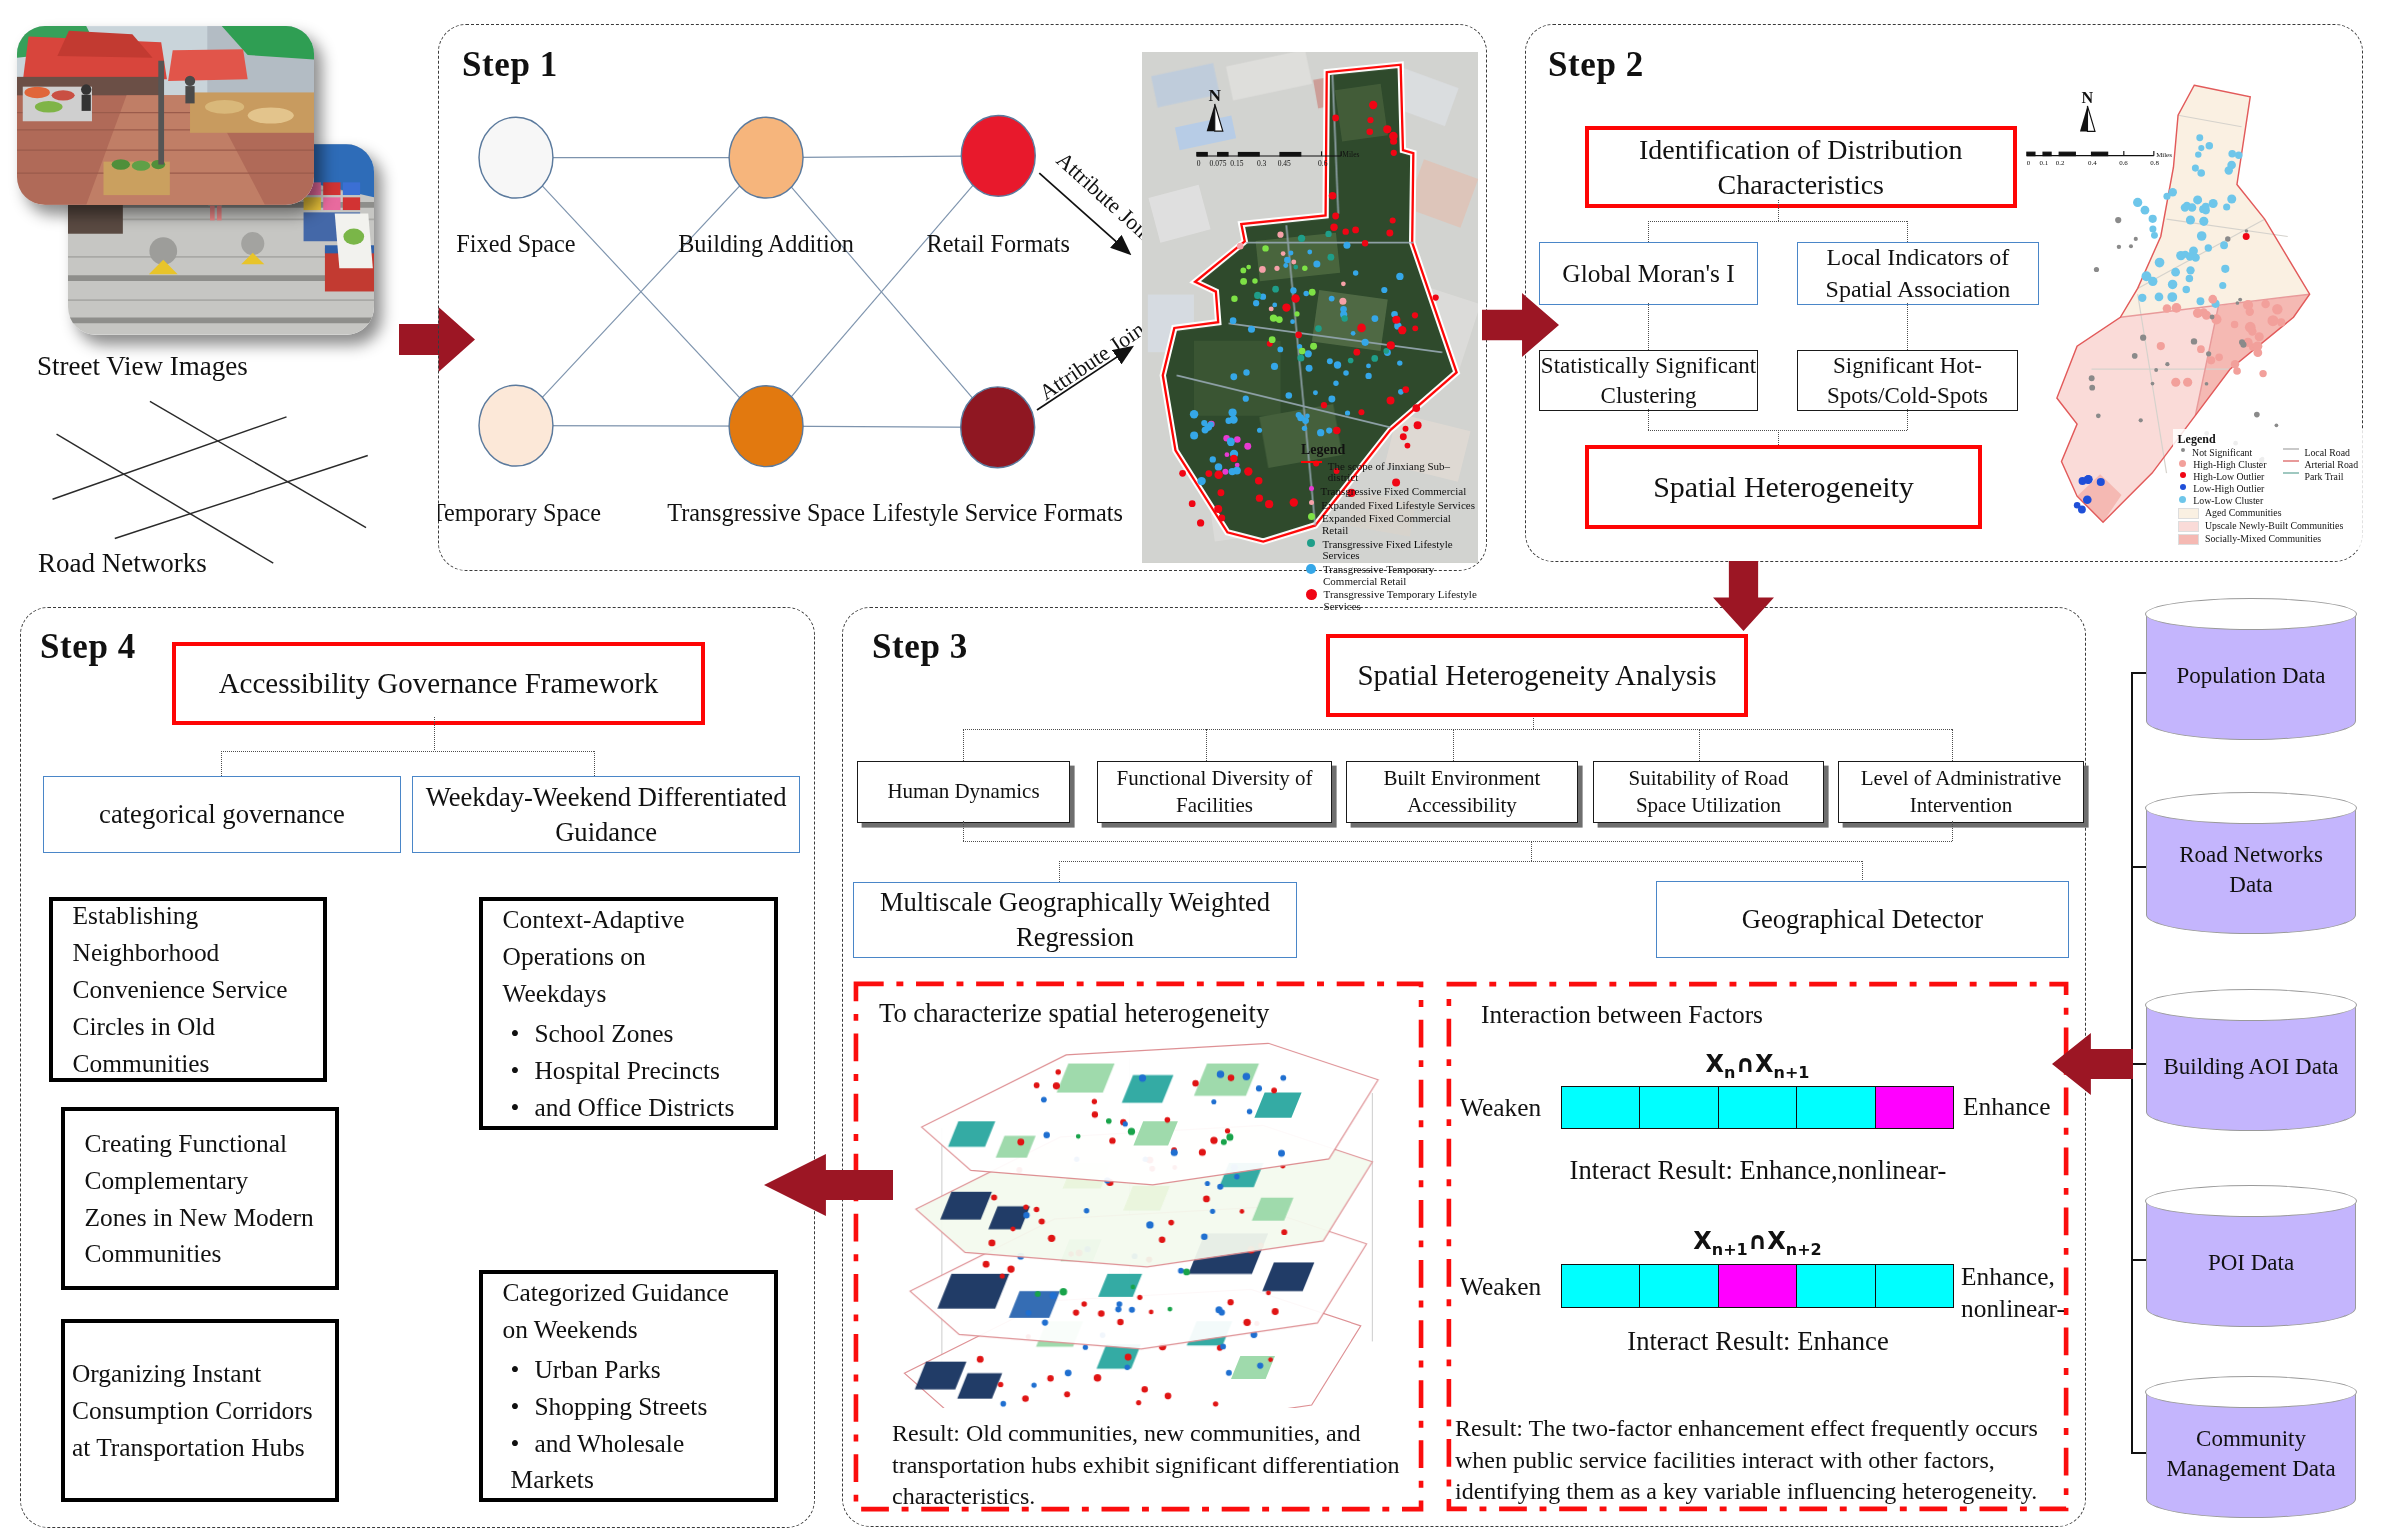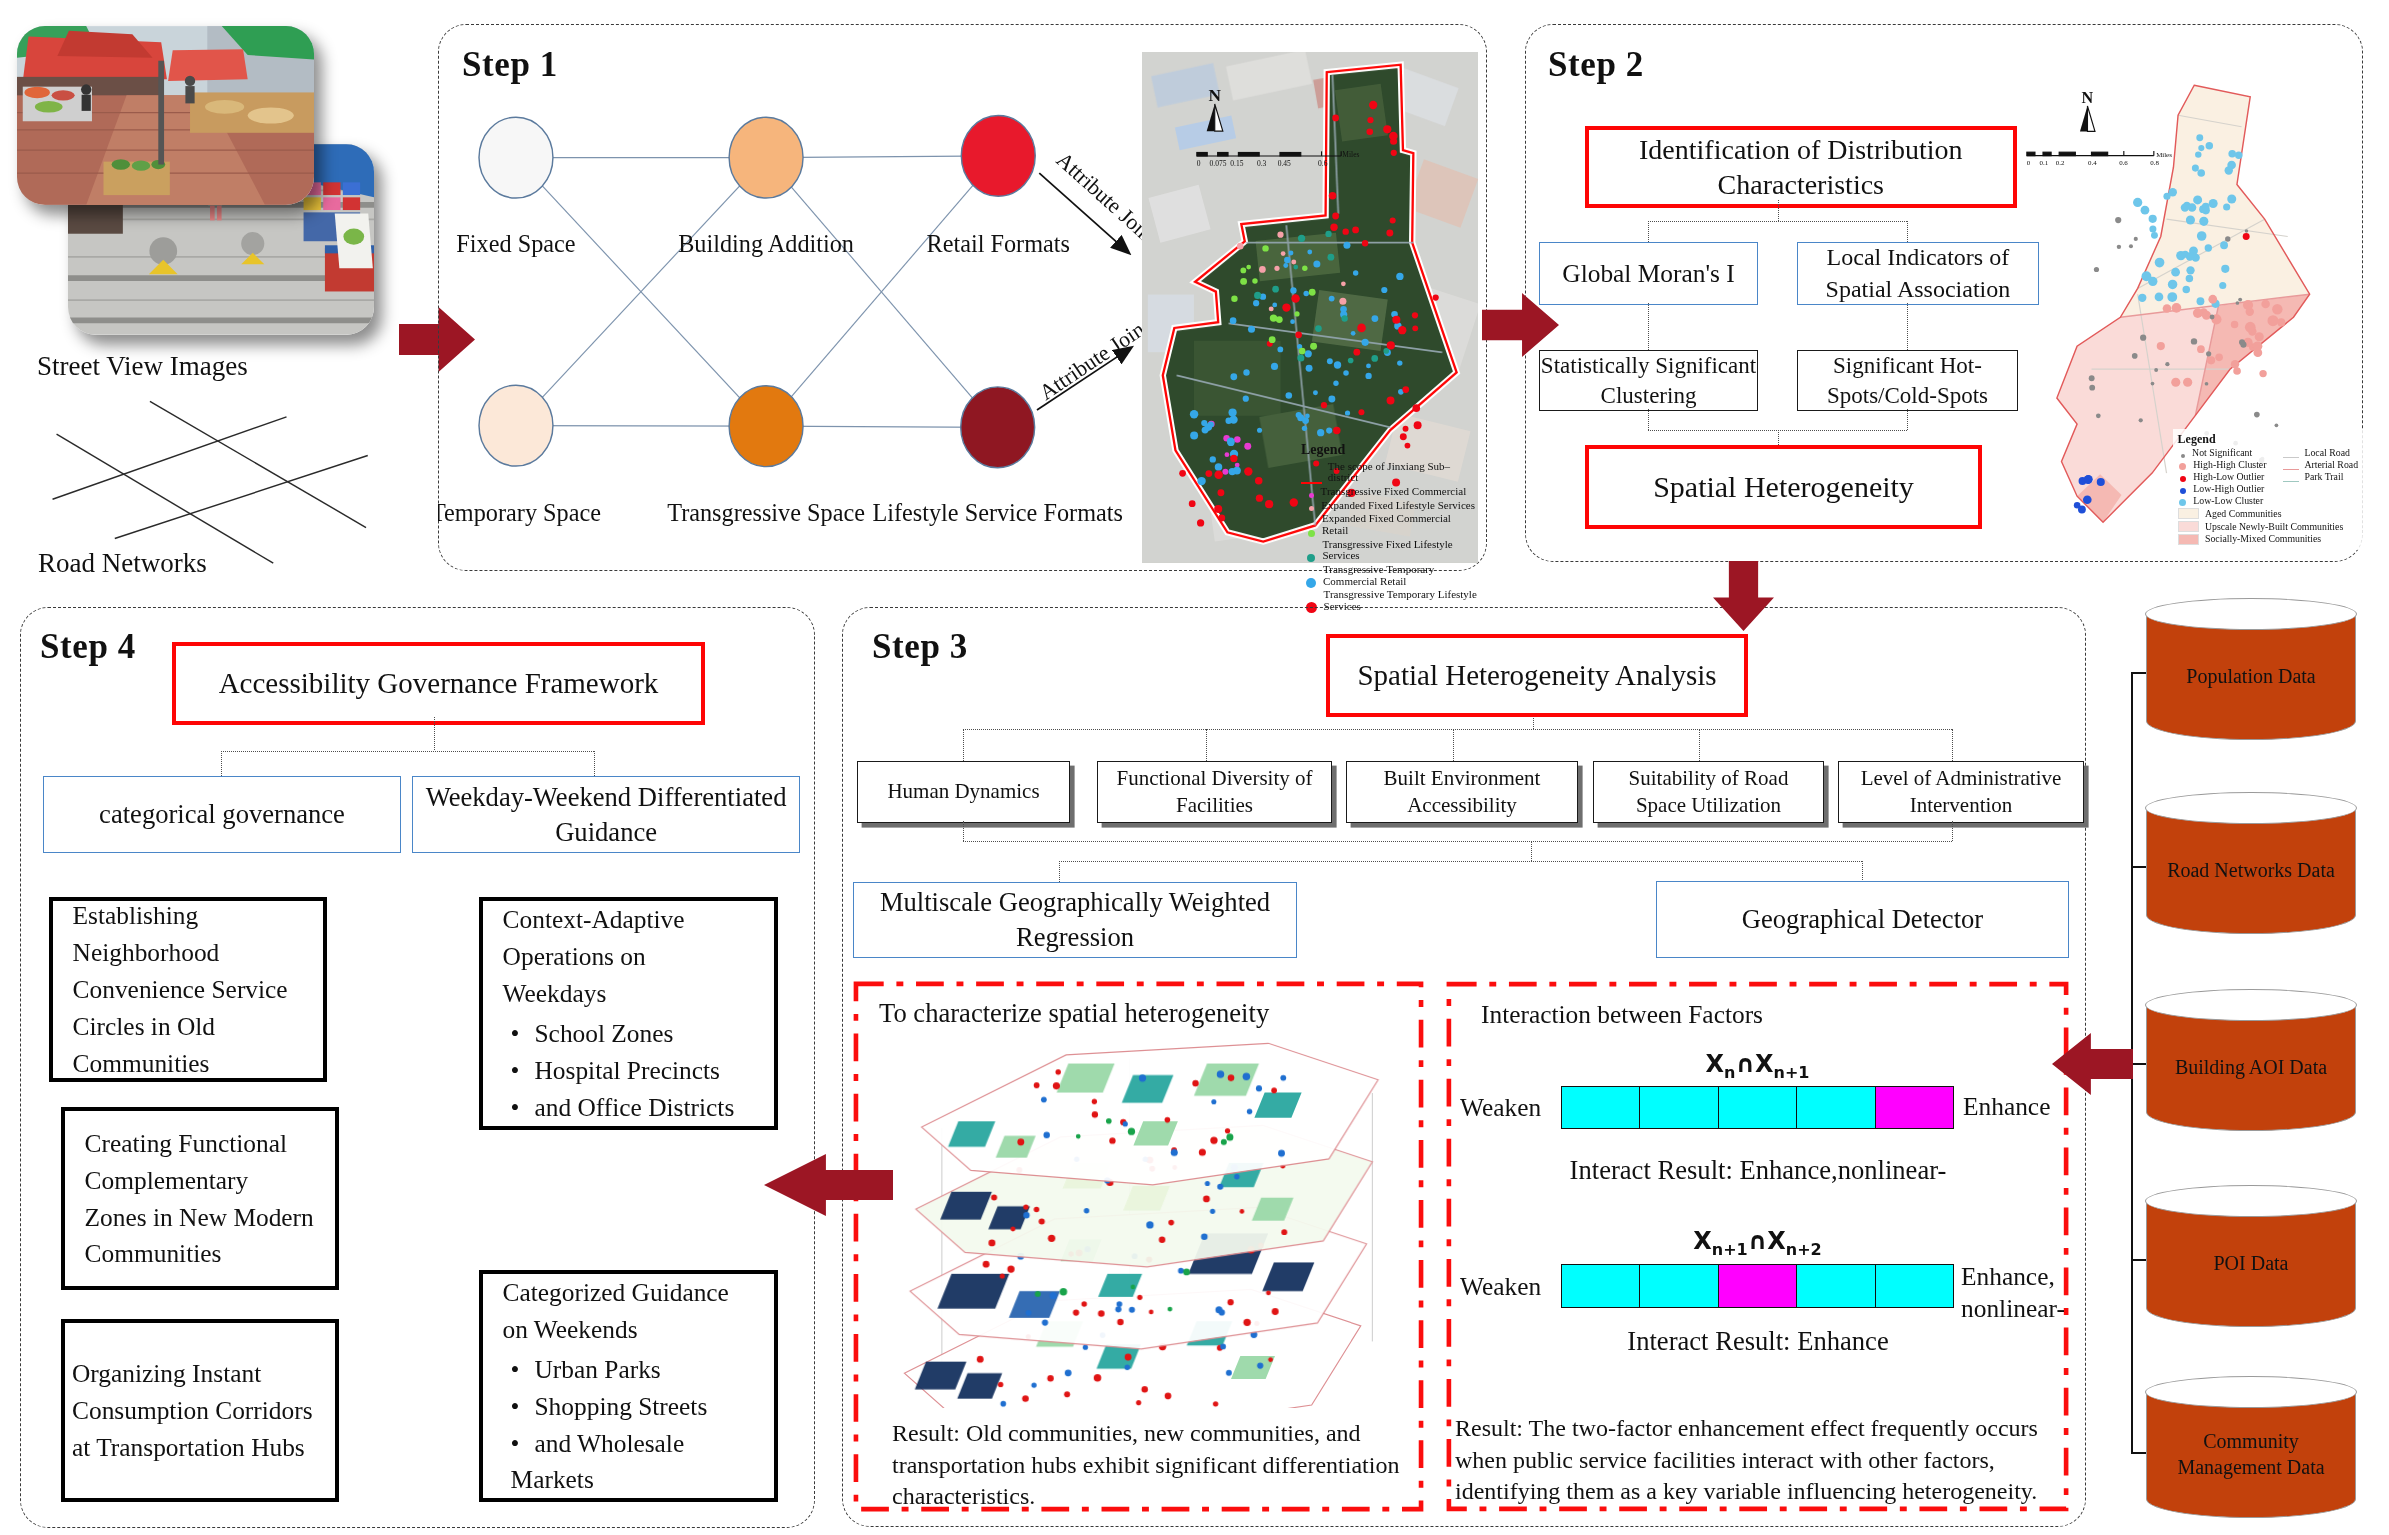--- a/index.html
+++ b/index.html
@@ -22,26 +22,26 @@
   .gov li::before{content:"•"; margin-right:15px;}
   .doth{position:absolute;border-top:1.7px dotted #4d4d4d;}
   .dotv{position:absolute;border-left:1.7px dotted #4d4d4d;}
   .arrow{position:absolute;background:#9c1624;}
   .ar-right{clip-path:polygon(0 26%,52% 26%,52% 0,100% 50%,52% 100%,52% 74%,0 74%);}
   .ar-down{clip-path:polygon(26% 0,74% 0,74% 52%,100% 52%,50% 100%,0 52%,26% 52%);}
   .ar-left{clip-path:polygon(100% 26%,48% 26%,48% 0,0 50%,48% 100%,48% 74%,100% 74%);}
   .photo{position:absolute;border-radius:28px;overflow:hidden;box-shadow:8px 9.2px 15px rgba(0,0,0,0.45);}
   .plainlabel{position:absolute;font-size:27px;}
   .cyl{position:absolute;width:208px;height:126px;border-left:1.7px solid #9a9a9a;border-right:1.7px solid #9a9a9a;
-       border-bottom:1.7px solid #9a9a9a;border-radius:0 0 50% 50%/0 0 15% 15%;background:#c2410c;
-       display:flex;align-items:center;justify-content:center;text-align:center;font-size:20px;line-height:1.3;}
+       border-bottom:1.7px solid #9a9a9a;border-radius:0 0 50% 50%/0 0 15% 15%;background:#c4b5fd;
+       display:flex;align-items:center;justify-content:center;text-align:center;font-size:23px;line-height:1.3;}
   .cyl::before{content:"";position:absolute;top:-15px;left:-1.7px;right:-1.7px;height:30px;background:#fff;
        border:1.7px solid #9a9a9a;border-radius:50%;}
   .cyl span{position:relative;z-index:2;padding:0 8px;}
-  .legendrow{display:flex;align-items:flex-end;margin-bottom:1.7px;}
+  .legendrow{display:flex;align-items:flex-start;margin-bottom:1.7px;}
   .ldot{display:inline-block;border-radius:50%;margin-right:7px;flex:0 0 auto;}
   .lline{display:inline-block;height:2.3px;width:21px;margin-right:5.8px;flex:0 0 auto;}
   .larea{display:inline-block;height:9.2px;width:19.6px;margin-right:5.8px;flex:0 0 auto;border:0.6px solid #ddd;}
   .fx{font-family:"DejaVu Sans",sans-serif;font-weight:bold;font-size:24px;}
   .fx sub{font-size:16px;}
   .serif44{font-size:25.4px;}
   .resulttext{position:absolute;font-size:24px;line-height:1.32;text-align:left;}
 </style>
 </head>
 <body>

